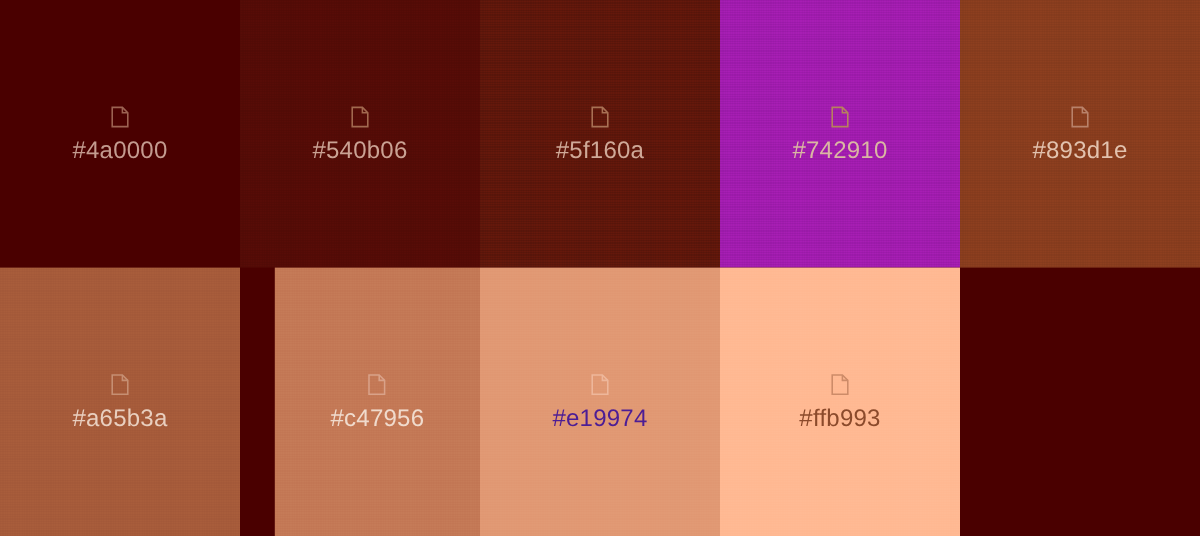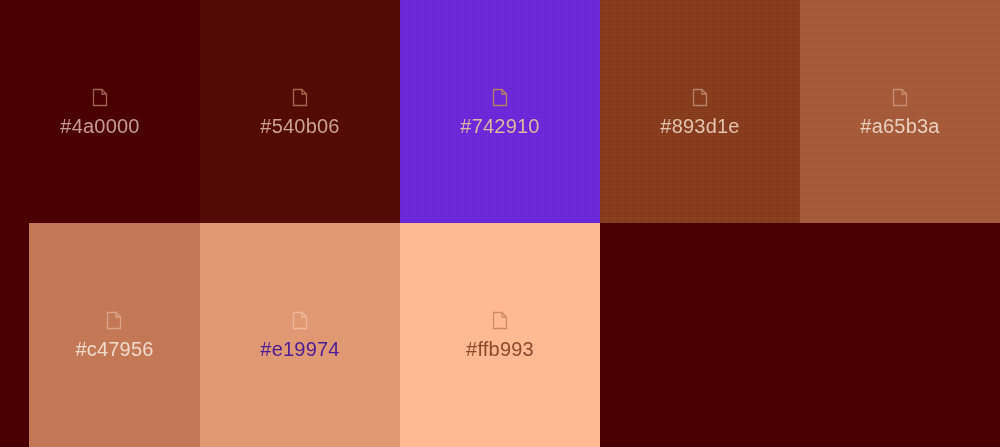--- a/index.html
+++ b/index.html
@@ -90,23 +90,34 @@
       <span class="file-icon" style="color: rgb(162, 105, 79);">
         <svg viewBox="0 0 16 19" xmlns="http://www.w3.org/2000/svg">
           <path d="M1.5 1.5 H10 L14.5 6 V17.5 H1.5 Z" fill="none" stroke="currentColor" stroke-width="1.3"></path>
           <path d="M10 1.5 V6 H14.5" fill="none" stroke="currentColor" stroke-width="1.3"></path>
         </svg>
       </span>
       <span class="swatch-label" style="color: rgb(202, 162, 148);">#540b06</span>
     </div>
   </div>
 
+  <div class="swatch-cell" style="background: rgb(95, 22, 10); --noise: 0.1;">
+    <div class="swatch-inner">
+      <span class="file-icon" style="color: rgb(169, 113, 84);">
+        <svg viewBox="0 0 16 19" xmlns="http://www.w3.org/2000/svg">
+          <path d="M1.5 1.5 H10 L14.5 6 V17.5 H1.5 Z" fill="none" stroke="currentColor" stroke-width="1.3"></path>
+          <path d="M10 1.5 V6 H14.5" fill="none" stroke="currentColor" stroke-width="1.3"></path>
+        </svg>
+      </span>
+      <span class="swatch-label" style="color: rgb(207, 169, 152);">#5f160a</span>
+    </div>
+  </div>
 
 
-  <div class="swatch-cell" style="background: #6d28d9; --noise: 0.05;">
+  <div class="swatch-cell" style="background: #a21caf; --noise: 0.05;">
     <div class="swatch-inner">
       <span class="file-icon" style="color: rgb(184, 129, 94);">
         <svg viewBox="0 0 16 19" xmlns="http://www.w3.org/2000/svg">
           <path d="M1.5 1.5 H10 L14.5 6 V17.5 H1.5 Z" fill="none" stroke="currentColor" stroke-width="1.3"></path>
           <path d="M10 1.5 V6 H14.5" fill="none" stroke="currentColor" stroke-width="1.3"></path>
         </svg>
       </span>
       <span class="swatch-label" style="color: rgb(218, 183, 162);">#742910</span>
     </div>
   </div>

